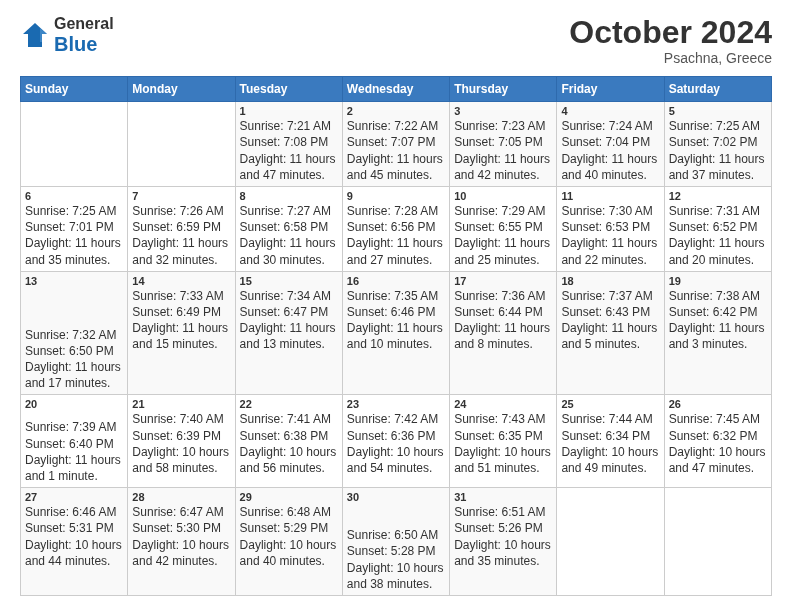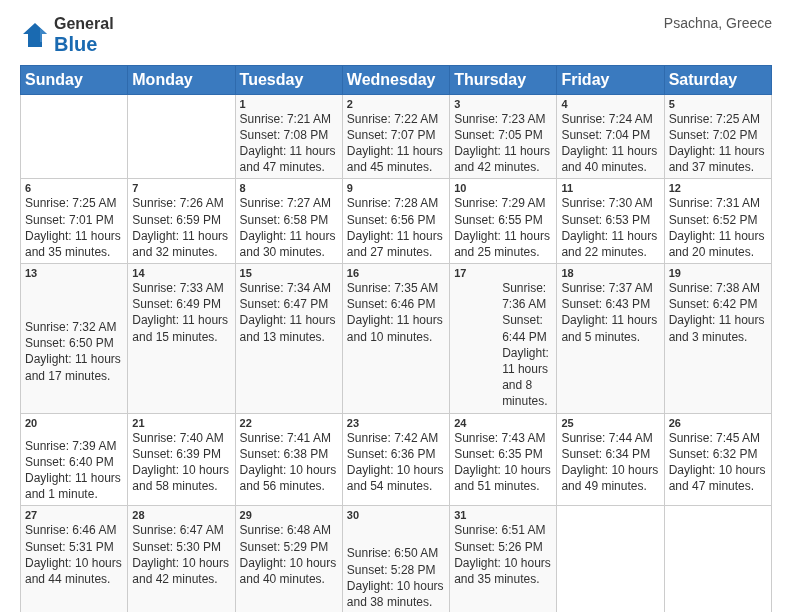--- a/index.html
+++ b/index.html
@@ -61,21 +61,21 @@
       color: #555;
     }
     table {
       width: 100%;
       border-collapse: collapse;
       table-layout: fixed;
     }
     thead tr th {
       background: #3a7abf;
       color: #fff;
-      font-size: 16px;
+      font-size: 12px;
       font-weight: bold;
       padding: 5px 4px;
       text-align: left;
       border: 1px solid #2e6aad;
     }
     tbody tr td {
       border: 1px solid #ccc;
       vertical-align: top;
       padding: 3px 4px;
       font-size: 9px;
@@ -111,20 +111,21 @@
       <svg class="logo-icon" viewBox="0 0 30 30">
         <polygon points="15,3 27,14 22,14 22,27 8,27 8,14 3,14" fill="#1a6ab1"></polygon>
         <polygon points="20,8 27,14 22,14 22,22 20,22" fill="#5599d4" opacity="0.6"></polygon>
       </svg>
       <div class="logo-text">
         <span class="logo-general">General</span>
         <span class="logo-blue">Blue</span>
       </div>
     </div>
     <div class="title-block">
+      <div class="month-title">October 2024</div>
       <div class="location">Psachna, Greece</div>
     </div>
   </div>
 
   <table>
     <thead>
       <tr>
         <th>Sunday</th>
         <th>Monday</th>
         <th>Tuesday</th>
@@ -249,21 +250,21 @@
           </td>
           <td>
             <span class="day-num">16</span>
             <div class="day-info" style="white-space: pre-line;">Sunrise: 7:35 AM
 Sunset: 6:46 PM
 Daylight: 11 hours
 and 10 minutes.</div>
           </td>
           <td>
             <span class="day-num">17</span>
-            <div class="day-info" style="white-space: pre-line; margin-left: 48px;">Sunrise: 7:36 AM
+            <div class="day-info" style="white-space: pre-line;">Sunrise: 7:36 AM
 Sunset: 6:44 PM
 Daylight: 11 hours
 and 8 minutes.</div>
           </td>
           <td>
             <span class="day-num">18</span>
             <div class="day-info" style="white-space: pre-line;">Sunrise: 7:37 AM
 Sunset: 6:43 PM
 Daylight: 11 hours
 and 5 minutes.</div>

